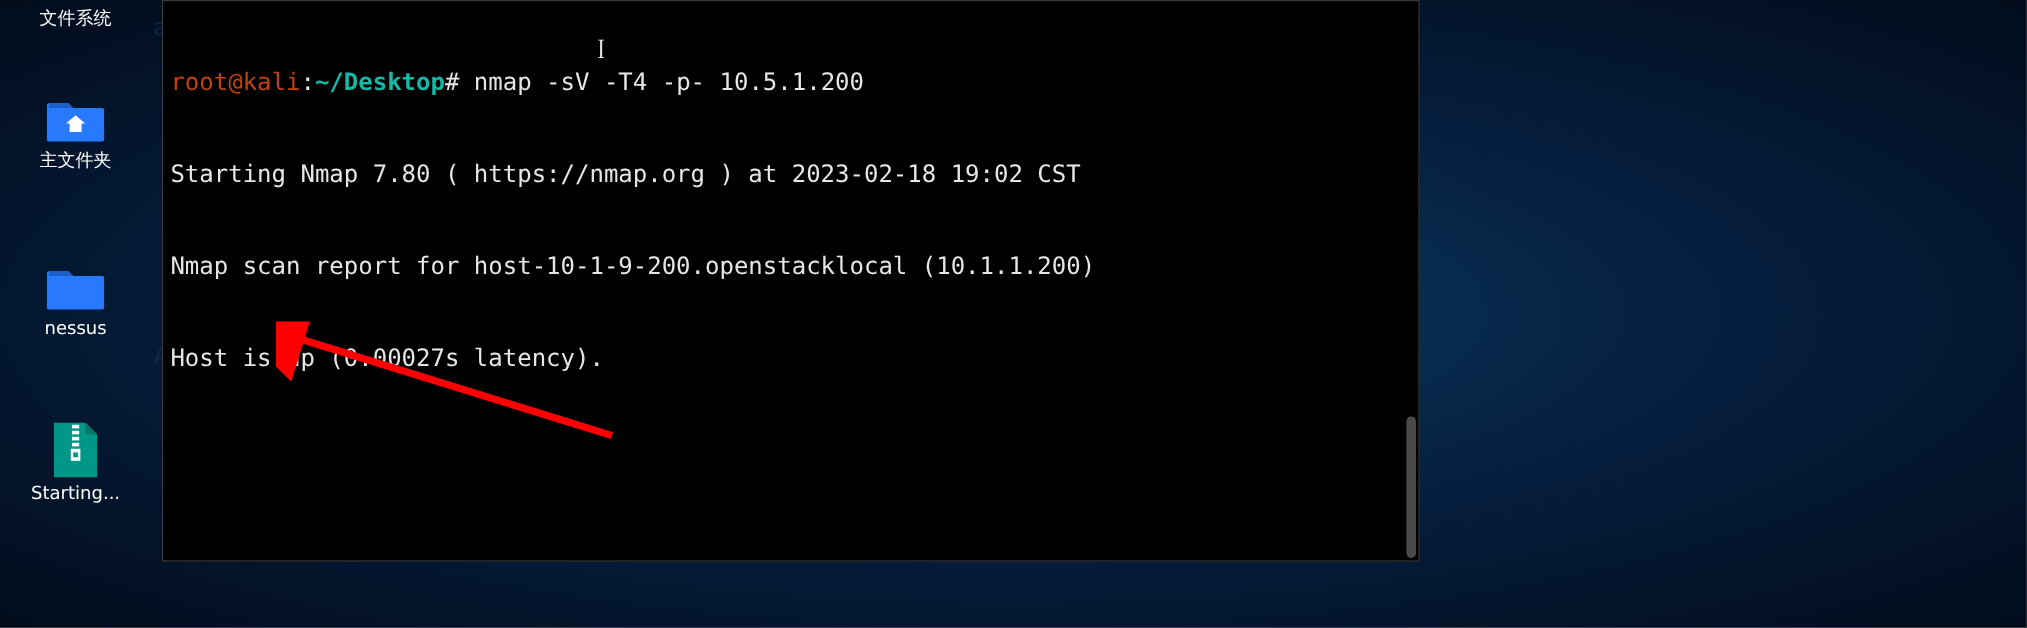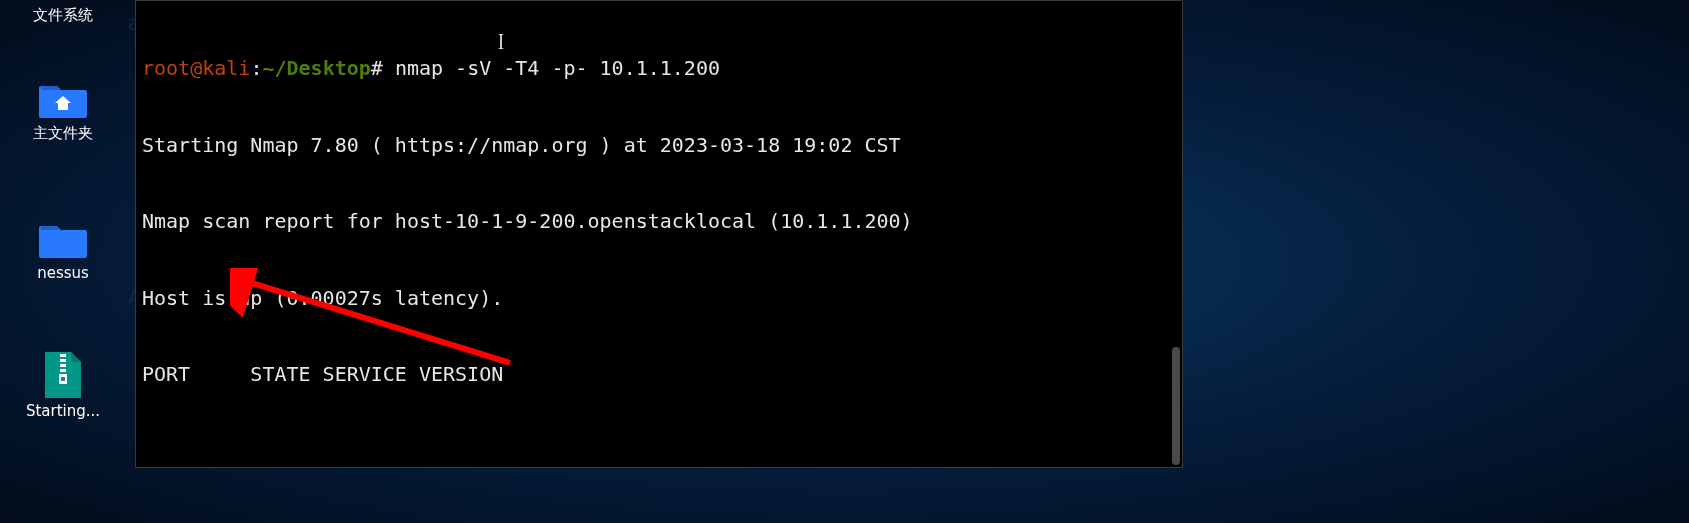--- a/index.html
+++ b/index.html
@@ -67,21 +67,21 @@
     .terminal .scrollbar {
       position: absolute;
       right: 2px;
       top: 346px;
       width: 8px;
       height: 118px;
       background: #4a4a4a;
       border-radius: 4px;
     }
     .c-red { color: #c2410c; }
-    .c-blue { color: #4d7c0f; font-weight: 600; }
+    .c-blue { color: #14b8a6; font-weight: 600; }
     .c-white { color: #e6e6e6; }
 
     .cursor-I {
       position: absolute;
       left: 362px;
       top: 28px;
       color: #e6e6e6;
       font-family: serif;
       font-size: 18px;
       pointer-events: none;
@@ -135,25 +135,24 @@
       <rect x="15" y="17" width="6" height="3" fill="#ffffff"></rect>
       <rect x="14" y="22" width="8" height="10" fill="#ffffff"></rect>
       <rect x="16" y="25" width="4" height="4" fill="#009688"></rect>
     </svg>
     <span class="desktop-icon-label">Starting...</span>
   </div>
 
   <span class="bg-text" style="left:128px;top:12px;">a</span>
 
   <div class="terminal">
-    <div><span class="c-red">root@kali</span><span class="c-white">:</span><span class="c-blue">~/Desktop</span><span class="c-white">#</span><span class="c-white"> nmap -sV -T4 -p- 10.1.1.200</span></div>
-    <div>Starting Nmap 7.80 ( https://nmap.org ) at 2023-03-18 19:02 CST</div>
+    <div><span class="c-red">root@kali</span><span class="c-white">:</span><span class="c-blue">~/Desktop</span><span class="c-white">#</span><span class="c-white"> nmap -sV -T4 -p- 10.5.1.200</span></div>
+    <div>Starting Nmap 7.80 ( https://nmap.org ) at 2023-02-18 19:02 CST</div>
     <div>Nmap scan report for host-10-1-9-200.openstacklocal (10.1.1.200)</div>
     <div>Host is up (0.00027s latency).</div>
-    <div>PORT     STATE SERVICE VERSION</div>
     
     
     
     
     
     
     
     <div></div>
     
     

